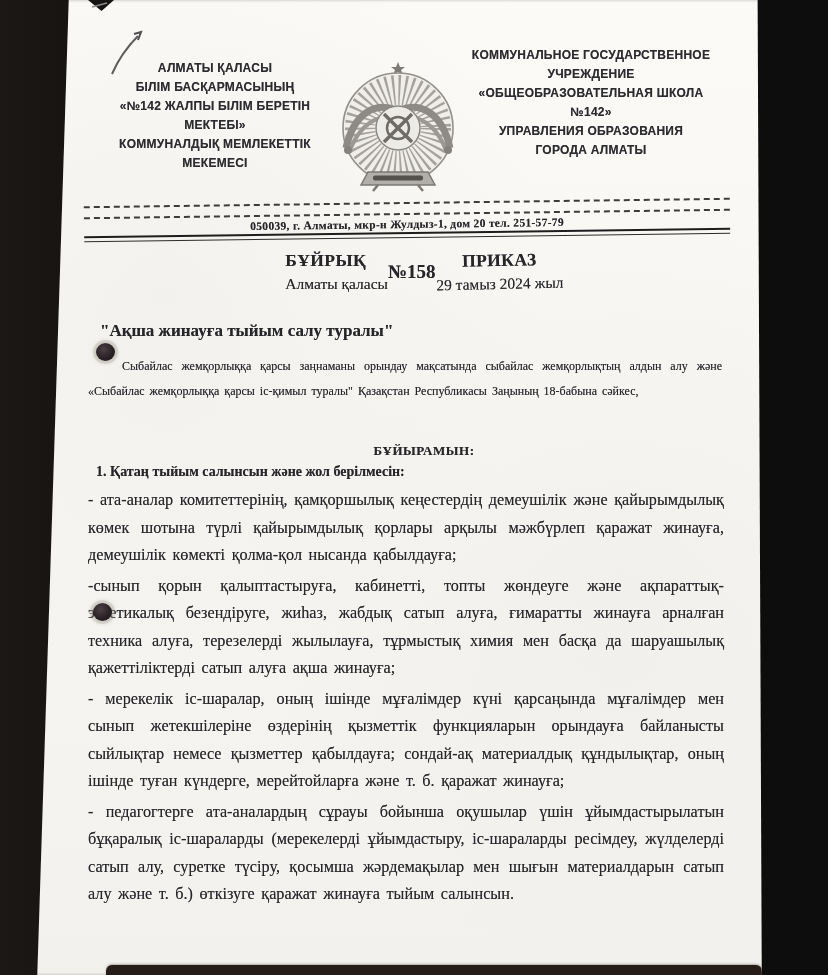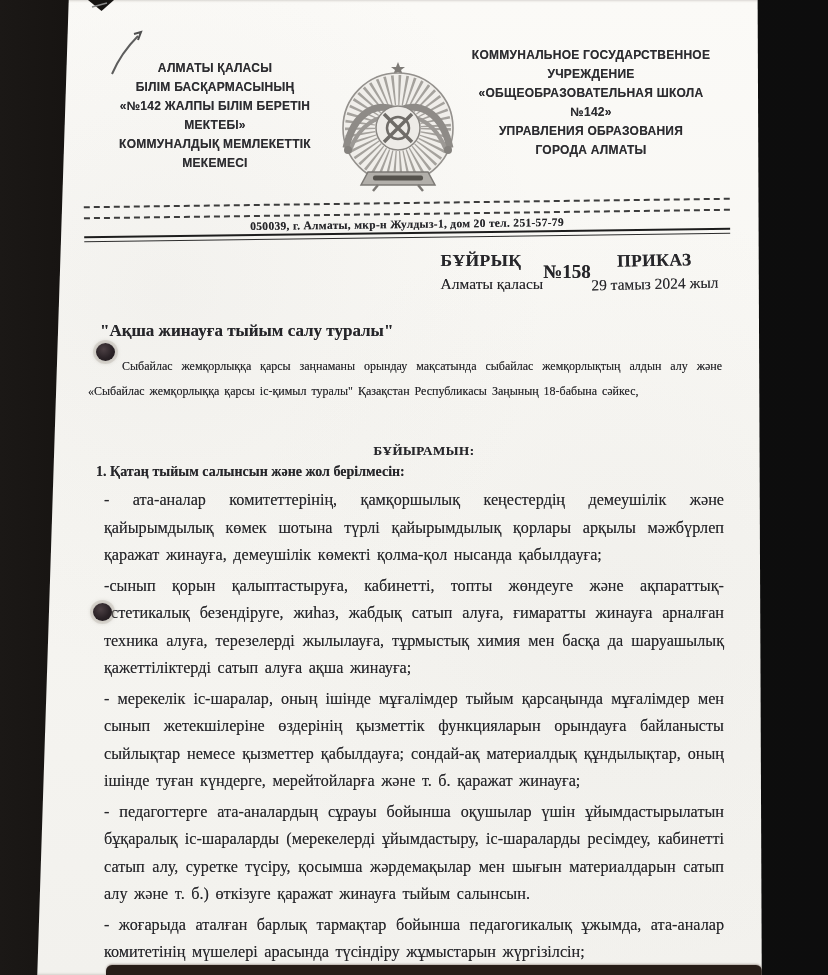--- a/index.html
+++ b/index.html
@@ -19,34 +19,34 @@
   .org{font-family:"Liberation Sans",sans-serif;font-weight:bold;font-size:12px;line-height:1.58;
        letter-spacing:.25px;text-align:center;white-space:pre-line;color:#2c2c30;}
   .org-left{width:238px;margin-top:15px;}
   .org-right{flex:1;margin-top:2px;}
   .emblem-box{width:128px;display:flex;justify-content:center;margin-top:16px;}
   .separator{position:absolute;left:84px;top:202px;width:646px;transform:rotate(-.75deg);}
   .dashes{height:9px;border-top:2.5px dashed #3c3c3c;border-bottom:2.5px dashed #3c3c3c;}
   .addr{margin-top:3px;text-align:center;font-weight:bold;font-size:11.5px;letter-spacing:.3px;}
   .rule1{margin-top:2px;border-top:2.5px solid #1d1d1d;}
   .rule2{margin-top:3px;border-top:1.5px solid #2c2c2c;}
-  .order-head{position:absolute;left:130px;top:250px;width:588px;display:flex;justify-content:flex-end;}
+  .order-head{position:absolute;left:130px;top:250px;width:588px;display:flex;justify-content:center;}
   .oh-title{font-weight:bold;font-size:17.5px;letter-spacing:.4px;}
   .oh-sub{font-size:15.5px;margin-top:4px;}
   .oh-num{font-weight:bold;font-size:19px;margin-top:11px;}
   .oh-right{text-align:center;transform:rotate(-1.3deg);}
   .subject{position:absolute;left:100px;top:321px;font-weight:bold;font-size:17px;}
   .intro{position:absolute;left:88px;top:354px;width:634px;font-size:12px;line-height:25px;
          text-align:justify;text-indent:34px;margin:0;word-spacing:2px;}
   .resolve{position:absolute;left:0;top:443px;width:100%;text-align:center;font-weight:bold;
            font-size:13px;letter-spacing:.5px;padding-left:10px;}
   .h1{position:absolute;left:96px;top:464px;font-weight:bold;font-size:14px;}
   .bullets{position:absolute;left:88px;top:487px;width:636px;font-size:16.2px;line-height:27.5px;
            text-align:justify;word-spacing:2.5px;}
-  .bullets p{margin:0 0 3px 16px;}
+  .bullets p{margin:0 0 3px 0;}
   .hole{position:absolute;width:19px;height:18px;border-radius:50%;
         background:radial-gradient(circle at 40% 35%,#4c4044 0%,#2a2226 55%,#1d171a 100%);
         box-shadow:0 0 0 3px rgba(170,160,150,.28),0 0 4px 2px rgba(120,110,100,.25);}
   .hole1{left:96px;top:343px;}
   .hole2{left:93px;top:603px;}
   .bottom-bar{position:absolute;left:106px;right:66px;bottom:0;height:10px;background:#271d18;
               border-radius:6px 6px 0 0;box-shadow:0 -1px 2px rgba(80,60,50,.4);}
   .notch{position:absolute;left:88px;top:0;width:26px;height:11px;background:#161412;
          clip-path:polygon(0 0,100% 0,52% 100%);}
   .penmark{position:absolute;left:86px;top:0;}
@@ -122,22 +122,21 @@
 
     <p class="intro">Сыбайлас жемқорлыққа қарсы заңнаманы орындау мақсатында сыбайлас жемқорлықтың алдын алу және «Сыбайлас жемқорлыққа қарсы іс-қимыл туралы" Қазақстан Республикасы Заңының 18-бабына сәйкес,</p>
 
     <div class="resolve">БҰЙЫРАМЫН:</div>
 
     <div class="h1">1. Қатаң тыйым салынсын және жол берілмесін:</div>
 
     <div class="bullets">
       <p>-  ата-аналар комитеттерінің, қамқоршылық кеңестердің демеушілік және қайырымдылық көмек шотына түрлі қайырымдылық қорлары арқылы мәжбүрлеп қаражат жинауға, демеушілік көмекті қолма-қол нысанда қабылдауға;</p>
       <p>-сынып қорын қалыптастыруға, кабинетті, топты жөндеуге және ақпараттық-эстетикалық безендіруге, жиһаз, жабдық сатып алуға, ғимаратты жинауға арналған техника алуға, терезелерді жылылауға, тұрмыстық химия мен басқа да шаруашылық қажеттіліктерді сатып алуға ақша жинауға;</p>
-      <p>- мерекелік іс-шаралар, оның ішінде мұғалімдер тыйым қарсаңында мұғалімдер мен сынып жетекшілеріне өздерінің қызметтік функцияларын орындауға байланысты сыйлықтар немесе қызметтер қабылдауға; сондай-ақ материалдық құндылықтар, оның ішінде туған күндерге, мерейтойларға және т. б. қаражат жинауға;</p>
-      <p>- педагогтерге ата-аналардың сұрауы бойынша оқушылар үшін ұйымдастырылатын бұқаралық іс-шараларды (мерекелерді ұйымдастыру, іс-шараларды ресімдеу, кабинетті сатып алу, суретке түсіру, қосымша жәрдемақылар мен шығын материалдарын сатып алу және т. б.) өткізуге қаражат жинауға тыйым салынсын.</p>
-      <p>- жоғарыда аталған барлық тармақтар бойынша педагогикалық ұжымда, ата-аналар комитетінің мүшелері арасында түсіндіру жұмыстарын жүргізілсін;</p>
+      <p>- мерекелік іс-шаралар, оның ішінде мұғалімдер күні қарсаңында мұғалімдер мен сынып жетекшілеріне өздерінің қызметтік функцияларын орындауға байланысты сыйлықтар немесе қызметтер қабылдауға; сондай-ақ материалдық құндылықтар, оның ішінде туған күндерге, мерейтойларға және т. б. қаражат жинауға;</p>
+      <p>- педагогтерге ата-аналардың сұрауы бойынша оқушылар үшін ұйымдастырылатын бұқаралық іс-шараларды (мерекелерді ұйымдастыру, іс-шараларды ресімдеу, жүлделерді сатып алу, суретке түсіру, қосымша жәрдемақылар мен шығын материалдарын сатып алу және т. б.) өткізуге қаражат жинауға тыйым салынсын.</p>
     </div>
 
     <div class="hole hole1"></div>
     <div class="hole hole2"></div>
     <div class="bottom-bar"></div>
   </div>
 </div>
 
 </body></html>

